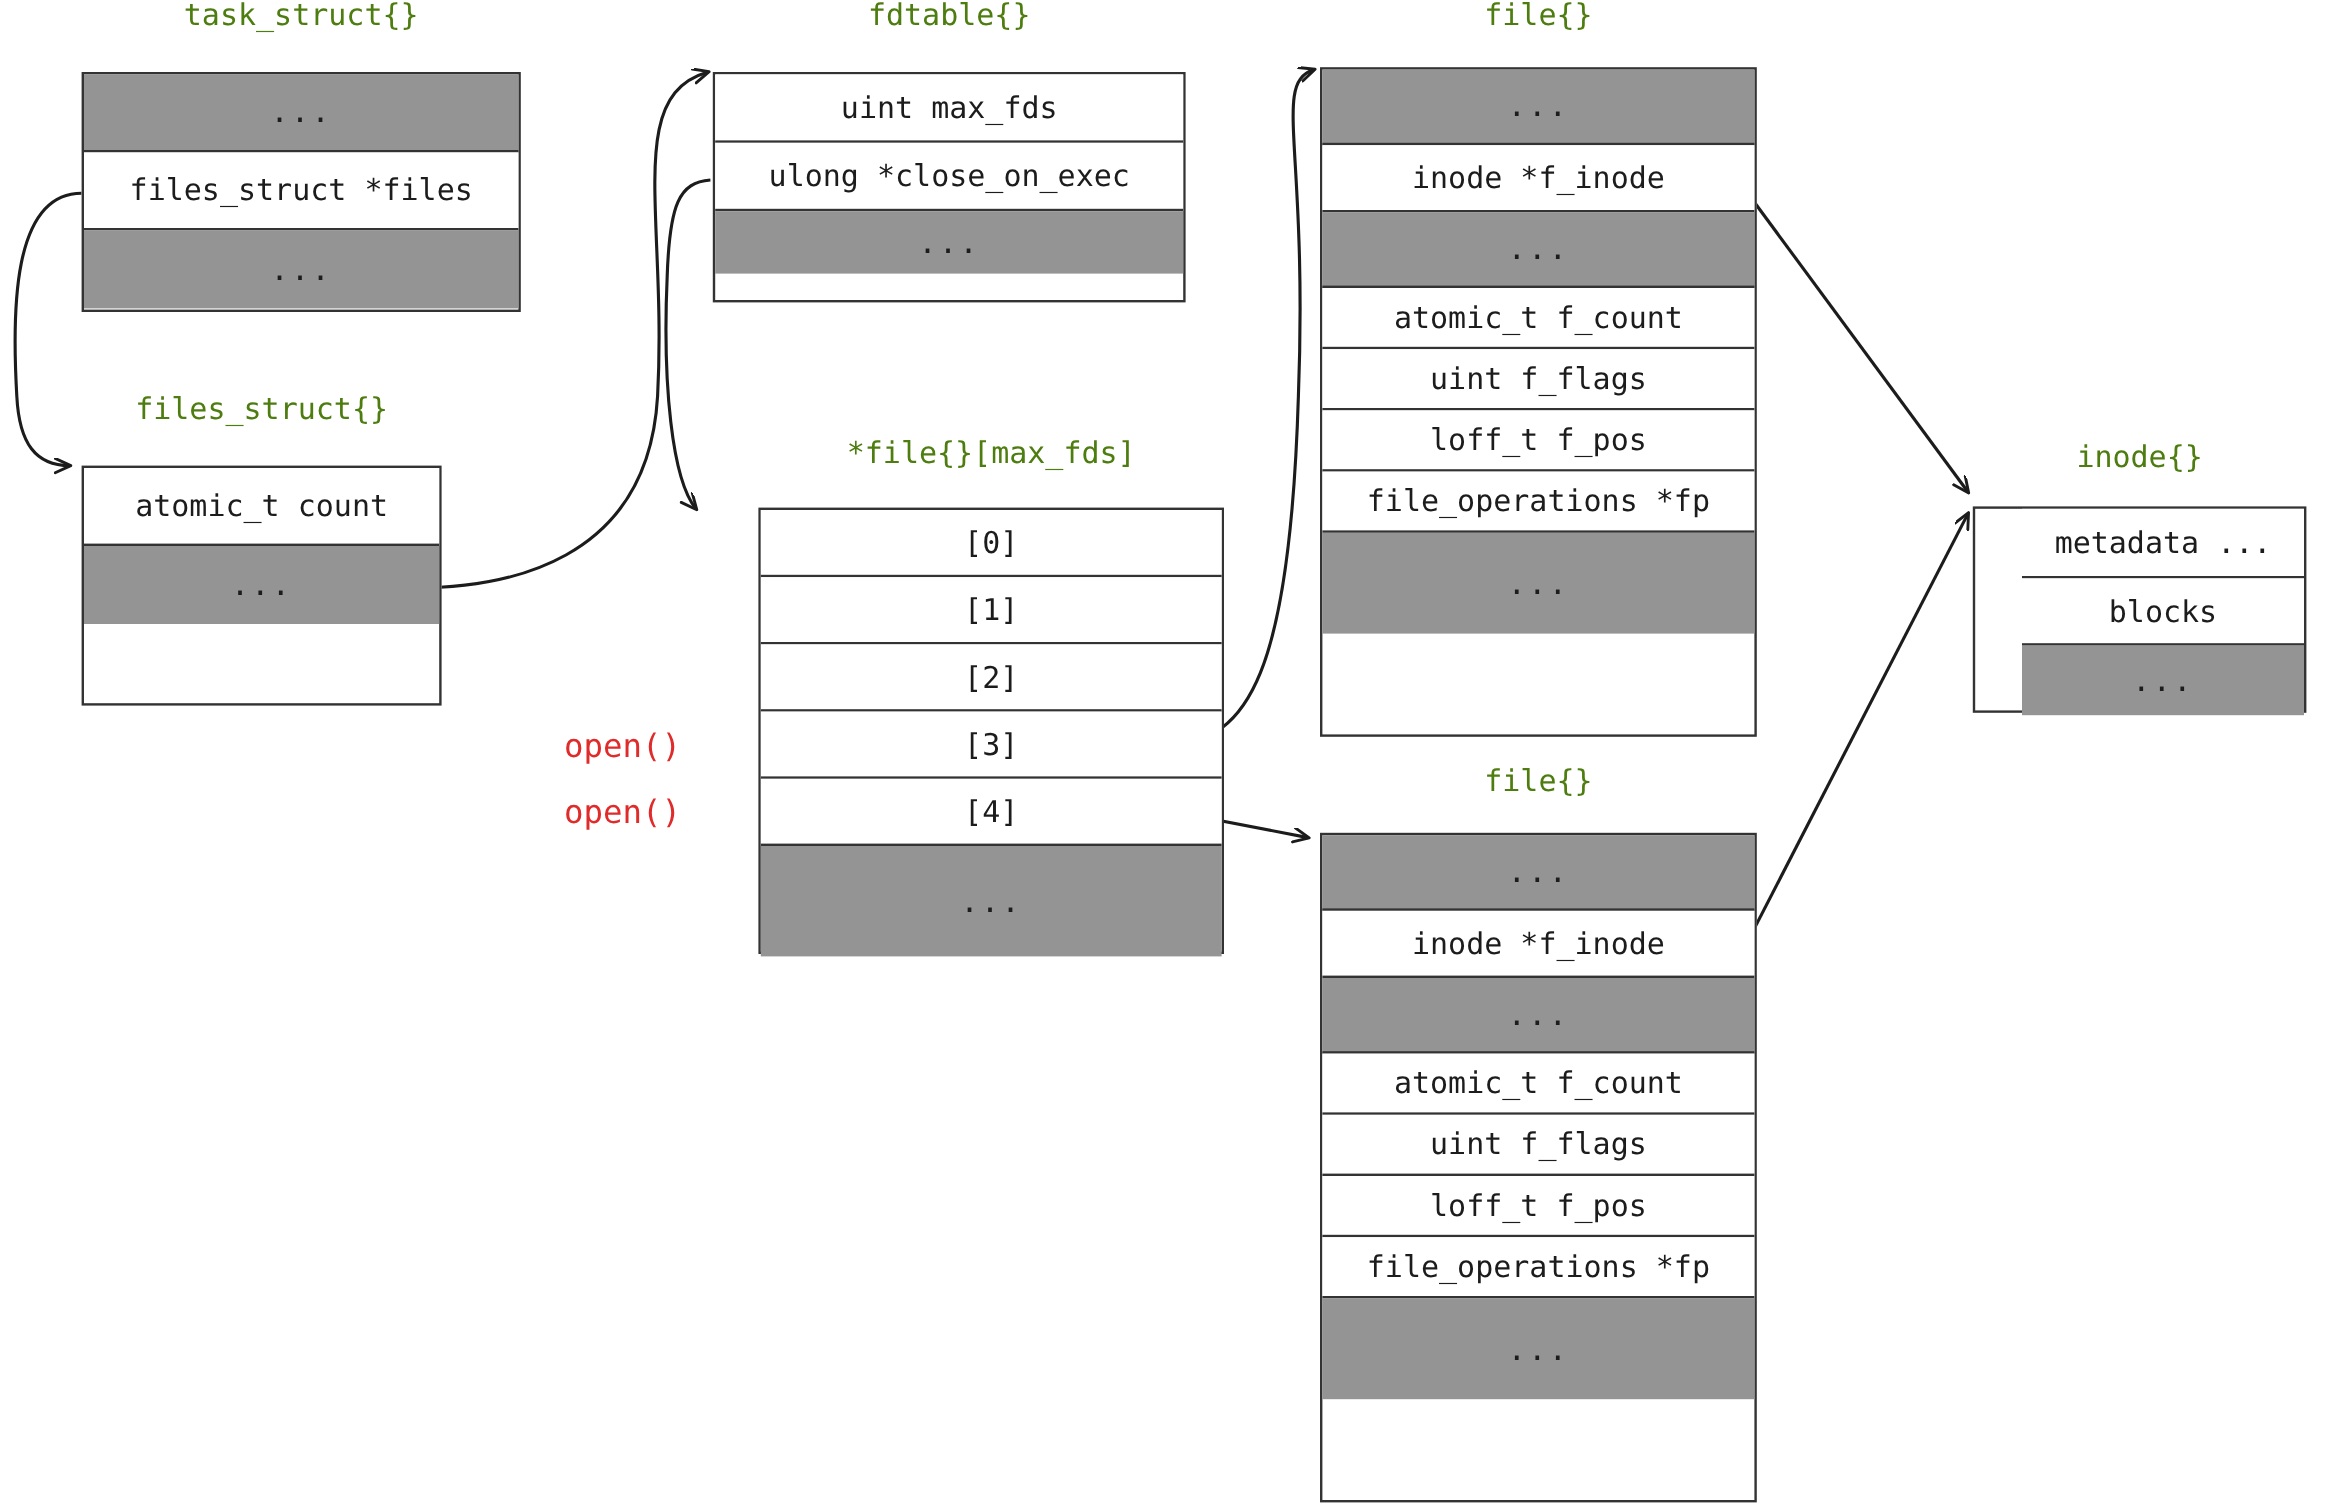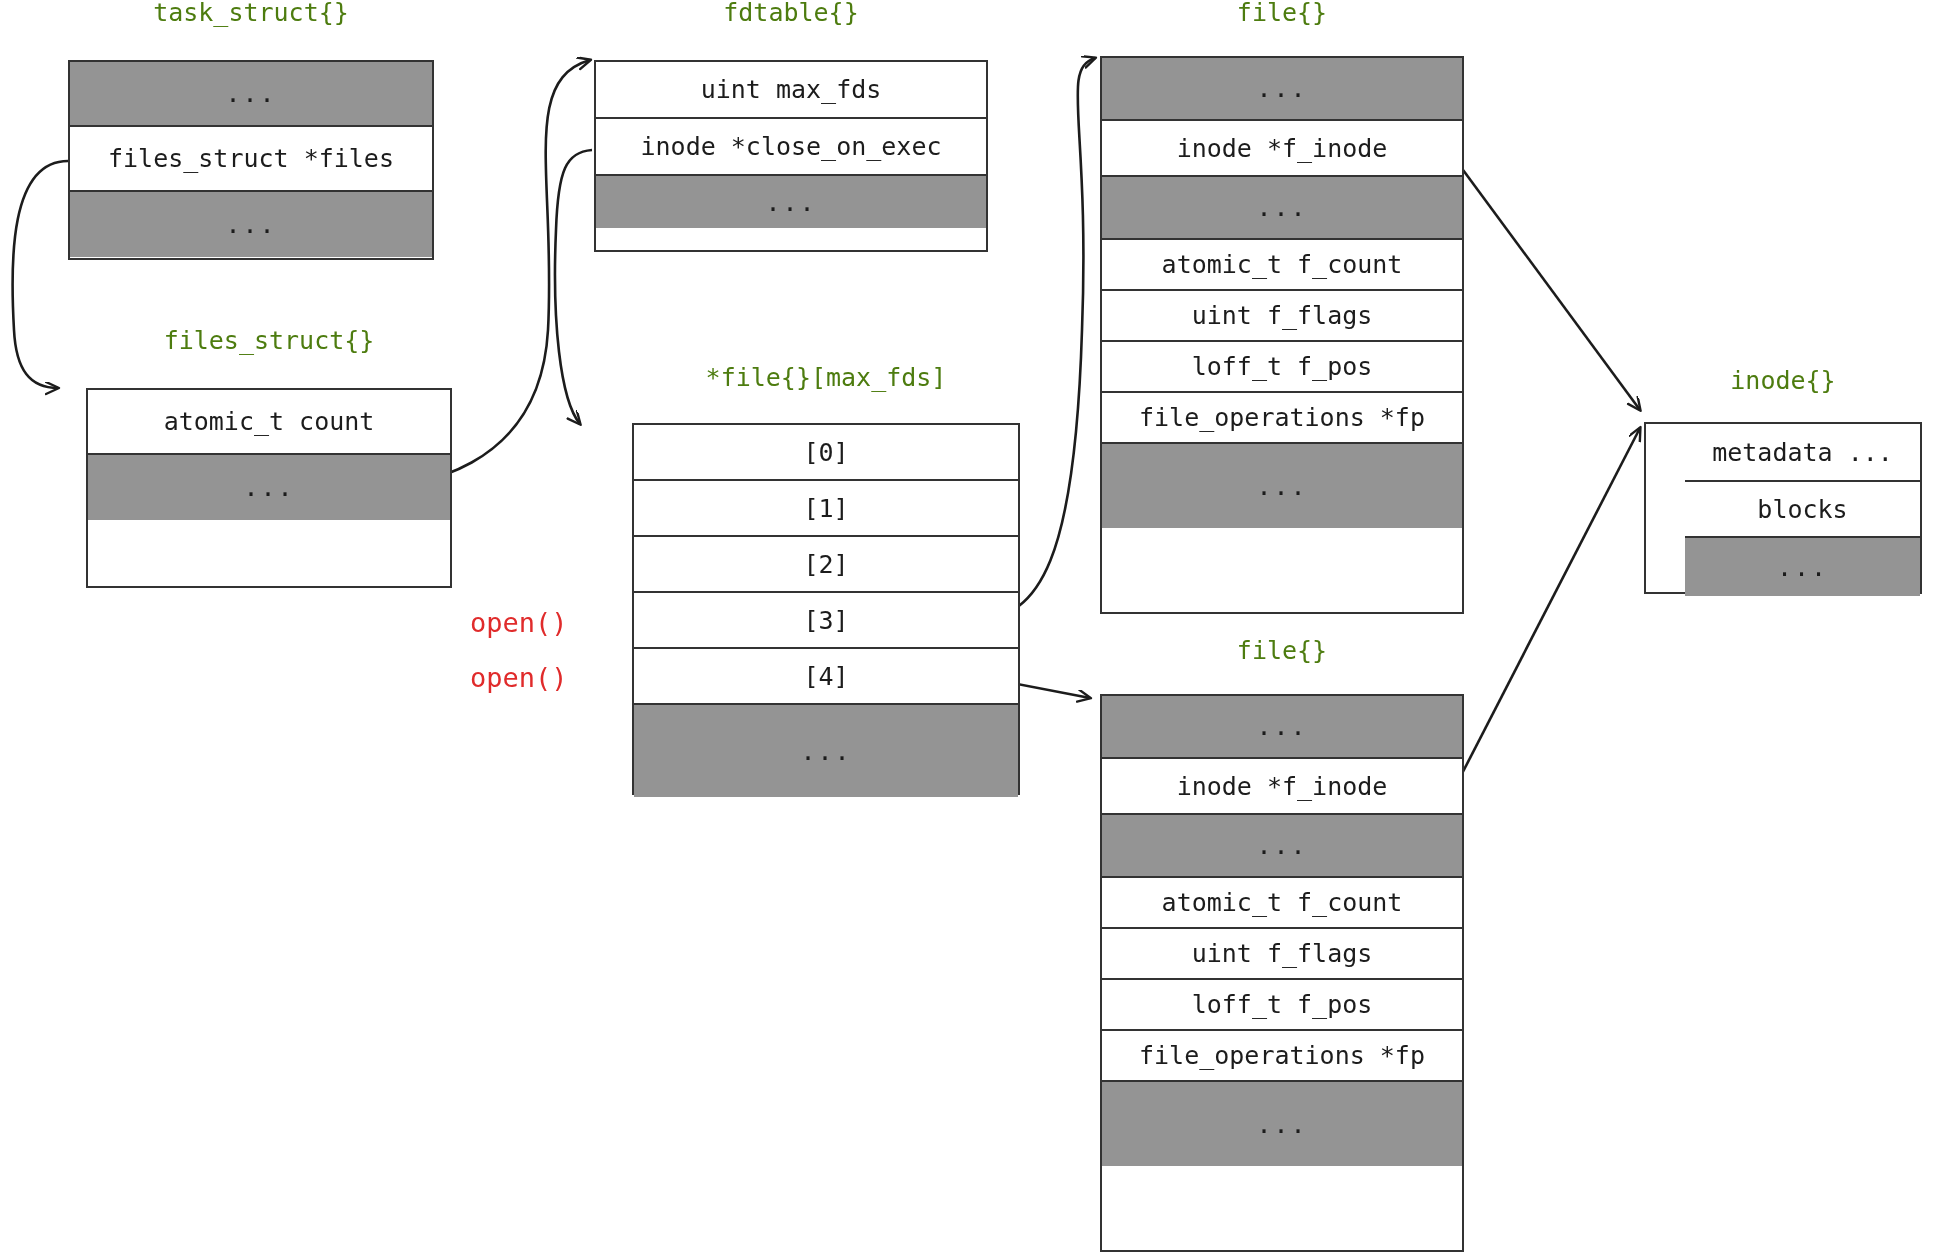--- a/index.html
+++ b/index.html
@@ -104,33 +104,33 @@
 
   <div class="struct" style="left:68px; top:0px; width:366px; height:266px;">
     <div class="struct-title">task_struct{}</div>
     <div class="struct-body" style="top:60px; height:200px;">
       <div class="row gray ellipsis" style="height:65px;">...</div>
       <div class="row" style="height:65px;">files_struct *files</div>
       <div class="row gray ellipsis" style="height:65px;">...</div>
     </div>
   </div>
 
-  <div class="struct" style="left:86px; top:328px; width:366px; height:266px;">
+  <div class="struct" style="left:68px; top:328px; width:300px; height:266px;">
     <div class="struct-title">files_struct{}</div>
     <div class="struct-body" style="top:60px; height:200px;text-align:right;">
       <div class="row" style="height:65px;">atomic_t count</div>
       <div class="row gray ellipsis" style="height:65px;">...</div>
     </div>
   </div>
 
   <div class="struct" style="left:594px; top:0px; width:394px; height:296px;">
     <div class="struct-title">fdtable{}</div>
     <div class="struct-body" style="top:60px; height:192px;">
       <div class="row" style="height:57px;">uint max_fds</div>
-      <div class="row" style="height:57px;">inode *close_on_exec</div>
+      <div class="row" style="height:57px;">ulong *close_on_exec</div>
       <div class="row gray ellipsis" style="height:52px;">...</div>
     </div>
   </div>
 
   <div class="struct" style="left:588px; top:365px; width:388px; height:440px;margin-left:44px;">
     <div class="struct-title">*file{}[max_fds]</div>
     <div class="struct-body" style="top:58px; height:372px;">
       <div class="row" style="height:56px;">[0]</div>
       <div class="row" style="height:56px;">[1]</div>
       <div class="row" style="height:56px;">[2]</div>

